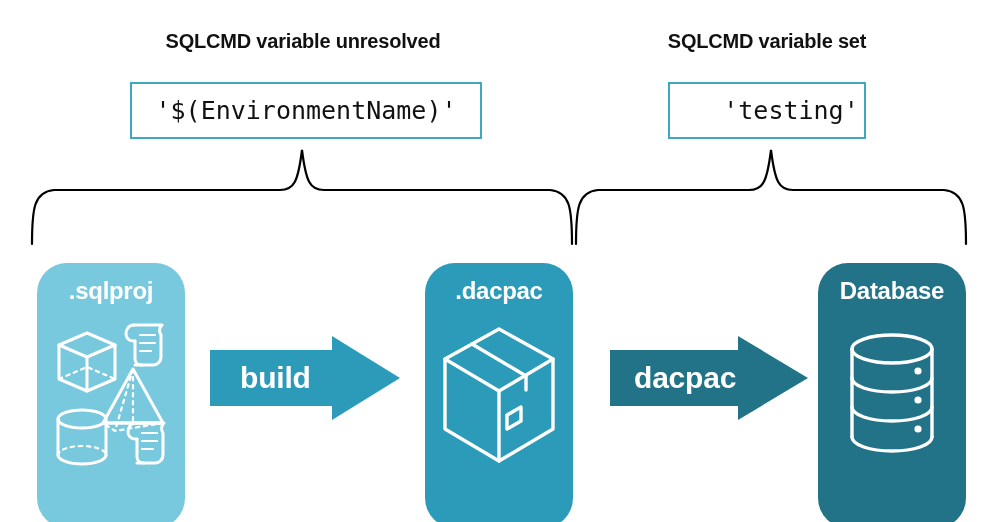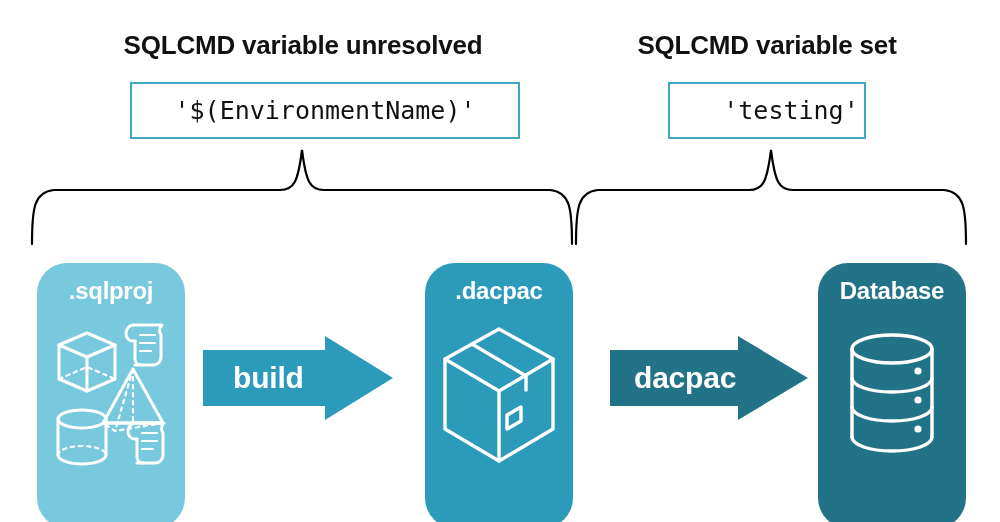--- a/index.html
+++ b/index.html
@@ -22,21 +22,21 @@
     top: 0;
     width: 1000px;
     height: 522px;
   }
 
   
   .heading {
     position: absolute;
     font-family: "Liberation Sans", sans-serif;
     font-weight: bold;
-    font-size: 26px;
+    font-size: 20px;
     letter-spacing: -0.2px;
     color: #111111;
     text-align: center;
     white-space: nowrap;
     transform: translateX(-50%);
   }
   #heading-left  { left: 303px; top: 30px; }
   #heading-right { left: 767px; top: 30px; }
 
   
@@ -49,21 +49,21 @@
     align-items: center;
     justify-content: center;
   }
   .code-box .code-text {
     font-family: "DejaVu Sans Mono", "Liberation Mono", monospace;
     font-size: 25px;
     color: #111111;
     white-space: pre;
     line-height: 1;
   }
-  #code-box-left  { left: 130px; top: 82px; width: 390px; height: 57px; }
+  #code-box-left  { left: 130px; top: 82px; width: 352px; height: 57px; }
   #code-box-right { left: 668px; top: 82px; width: 198px; height: 57px; padding-left: 48px; }
 
   
   .brace-svg {
     position: absolute;
     overflow: visible;
   }
   #brace-left-wrap  { left: 28px;  top: 146px; width: 548px; height: 100px; }
   #brace-right-wrap { left: 572px; top: 146px; width: 398px; height: 100px; }
   .brace-path {
@@ -119,21 +119,21 @@
     height: 84px;
     display: flex;
     align-items: center;
     font-family: "Liberation Sans", sans-serif;
     font-weight: bold;
     font-size: 30px;
     color: #ffffff;
     letter-spacing: -0.2px;
     white-space: nowrap;
   }
-  #arrow-build  { left: 203px; width: 190px; }
+  #arrow-build  { left: 210px; width: 190px; }
   #arrow-build  .arrow-label { left: 30px; }
   #arrow-deploy { left: 610px; width: 198px; }
   #arrow-deploy .arrow-label { left: 24px; }
 </style>
 </head>
 <body>
 
 <div id="stage">
 
   <div class="heading" id="heading-left">SQLCMD variable unresolved</div>

